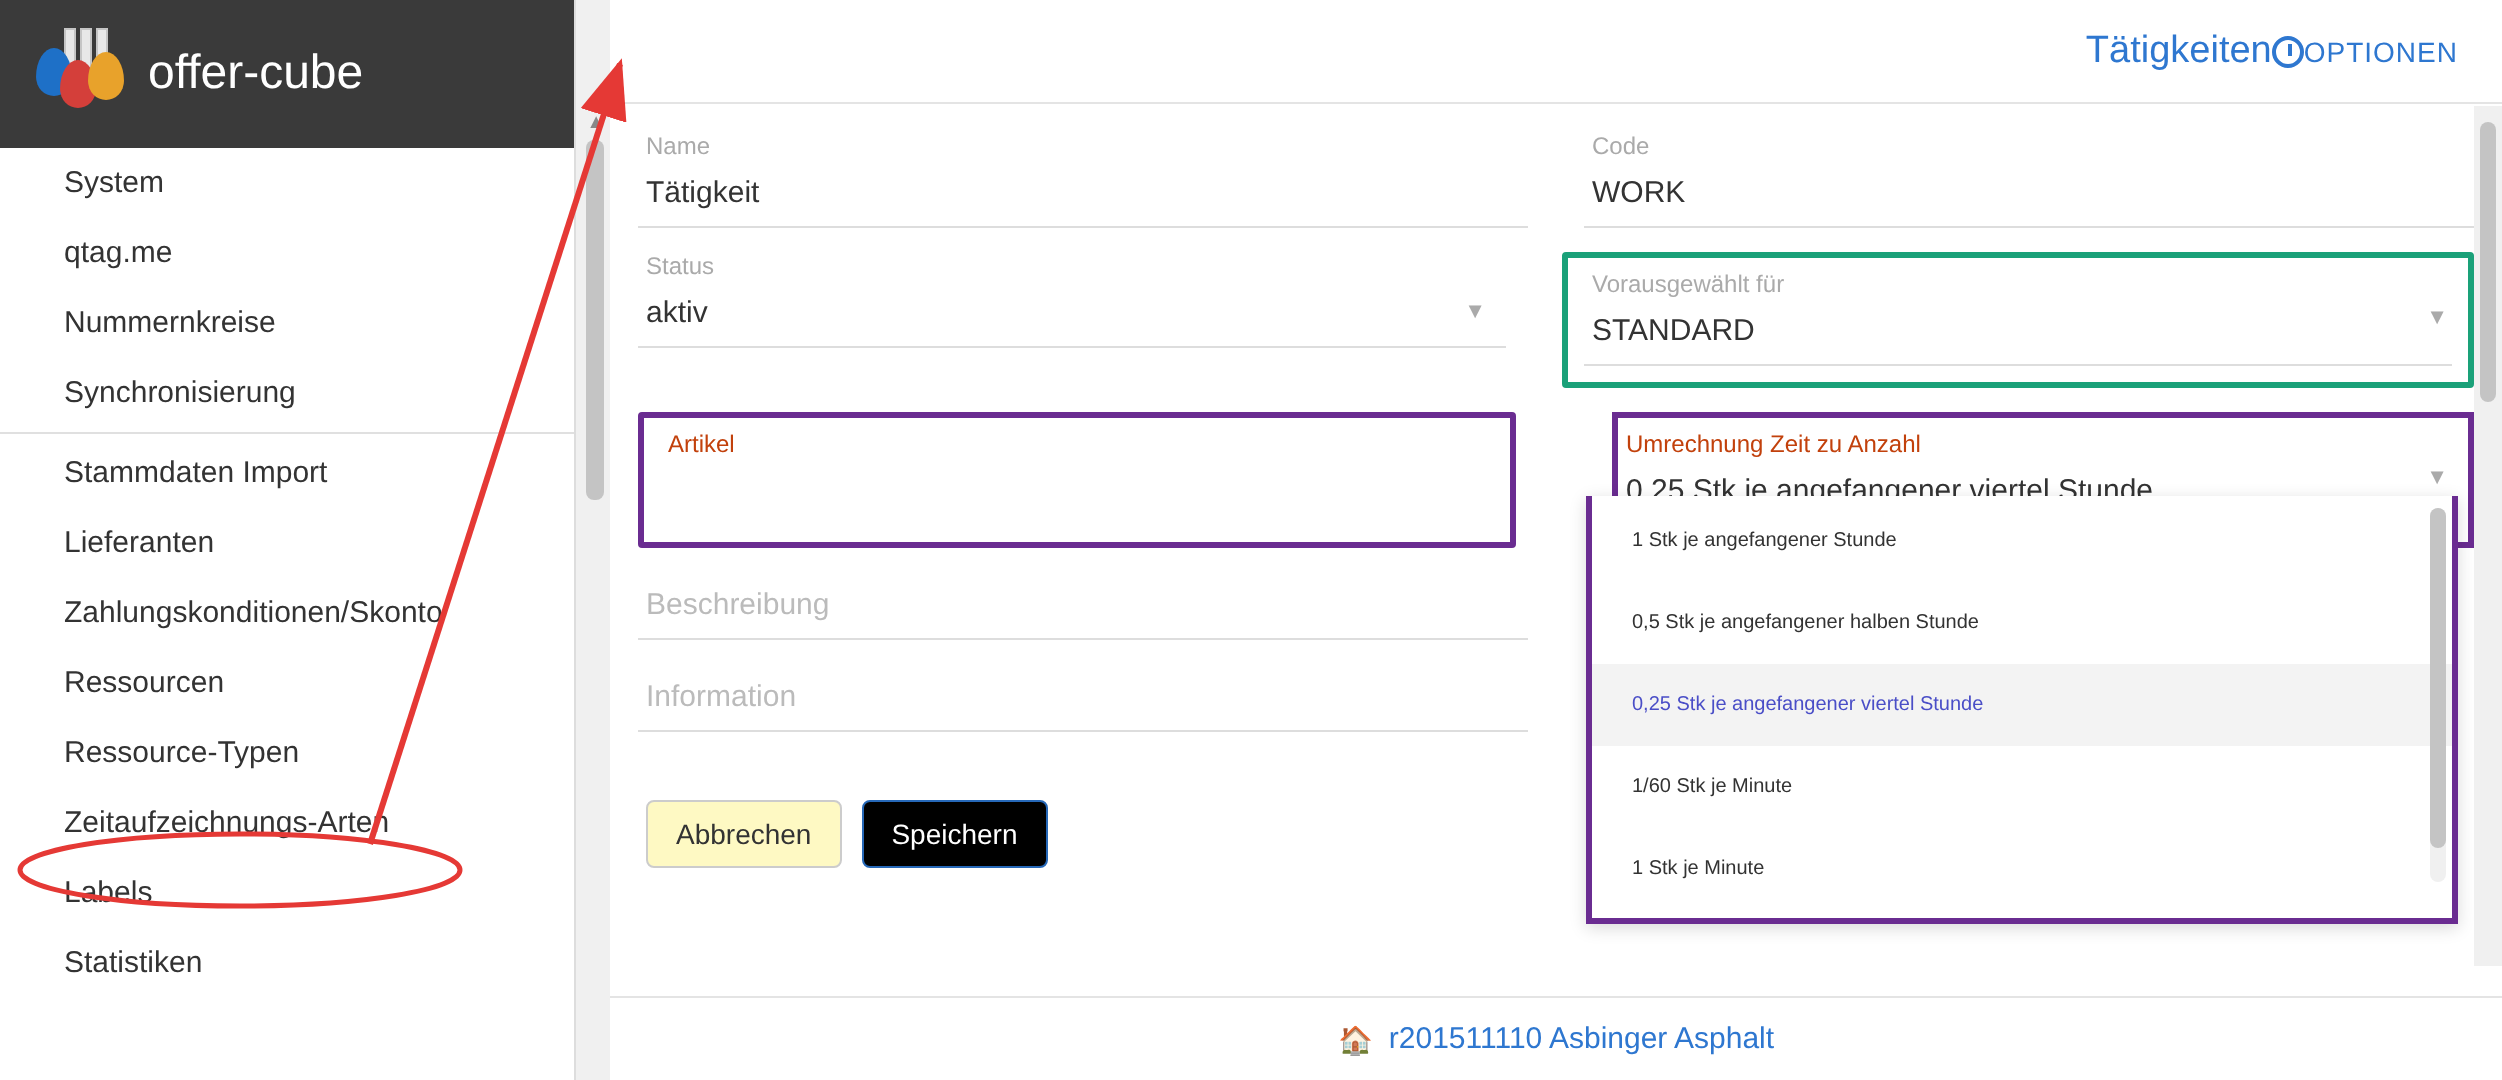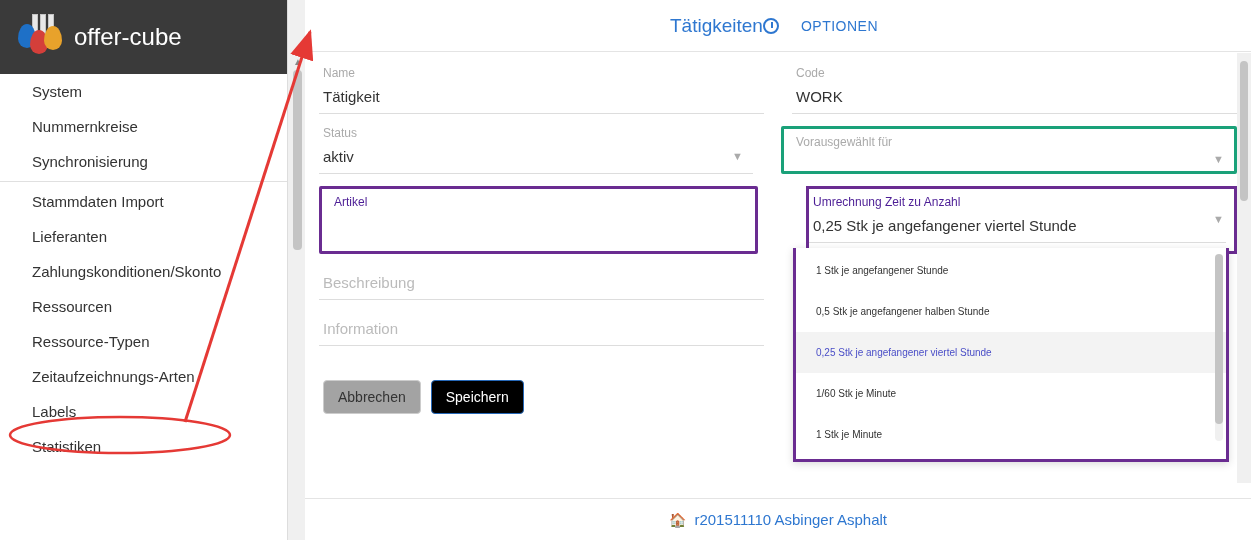--- a/index.html
+++ b/index.html
@@ -66,41 +66,41 @@
   .main {
     flex: 1;
     display: flex;
     flex-direction: column;
     position: relative;
   }
   .main-header {
     height: 52px;
     display: flex;
     align-items: center;
-    justify-content: center;
+    justify-content: flex-end;
     padding: 0 22px 0 14px;
     border-bottom: 1px solid #e4e4e4;
   }
   .main-title {
     color: #2e77d0;
     font-size: 19px;
   }
-  .main-header-right { display:flex; align-items:center; gap:22px; color:#2e77d0; }
+  .main-header-right { display:flex; align-items:center; color:#2e77d0; }
   .clock-icon { display:inline-block; width:16px; height:16px; border:2px solid #2e77d0; border-radius:50%; position:relative;}
   .clock-icon::after { content:''; position:absolute; left:6px; top:2px; width:2px; height:6px; background:#2e77d0; }
   .options-label { font-size:14px; letter-spacing:0.5px; cursor:pointer; }
   .form-area {
     position: relative;
     padding: 14px 14px 0 14px;
     flex: 1;
   }
   .row { display:flex; gap:28px; margin-bottom:12px; }
   .field { flex:1; position:relative; }
   .field-label { font-size:12px; color:#aaa; margin-bottom:4px; display:block; padding-left:4px;}
-  .field-label.active { color:#4c1d95; }
+  .field-label.active { color:#c2410c; }
   .field-input {
     width:100%; border:none; border-bottom:1px solid #ddd;
     font-size:15px; padding:4px 4px 8px 4px; outline:none; color:#333;
     background:transparent;
   }
   .field-input::placeholder { color:#bbb; }
   .select-caret { position:absolute; right:10px; top:24px; color:#aaa; font-size:11px; pointer-events:none;}
   .box-border-purple { border:3px solid #6a2c91; padding:6px 8px 8px 8px; border-radius:2px; }
   .box-border-teal { border:3px solid #1aa179; padding:6px 8px 8px 8px; border-radius:2px; }
   .dropdown-panel {
@@ -126,21 +126,21 @@
     padding: 15px 20px;
     font-size:10px;
     cursor:pointer;
   }
   .dropdown-item.selected { background:#f3f3f3; color:#4a4ec7; }
   .dropdown-field-wrapper { border:3px solid #6a2c91; padding:6px 8px 8px 0; position:relative;margin-left:20px; }
   .button-row { margin-top:34px; display:flex; gap:10px; padding-left:4px;}
   .btn {
     padding:8px 14px; font-size:14px; border-radius:4px; cursor:pointer;
   }
-  .btn-default { background:#a3a3a3; border:1px solid #ccc; color:#333; }
+  .btn-default { background:#fef9c3; border:1px solid #ccc; color:#333; }
   .btn-primary { background:#000000; border:1px solid #2668b8; color:#fff; }
   .footer-bar {
     border-top:1px solid #e4e4e4;
     height:42px;
     display:flex; align-items:center; justify-content:center;
     color:#2e77d0; font-size:15px;
     gap:8px;
   }
   .home-icon { font-size:14px; color:#2e77d0; }
   .right-scroll {
@@ -168,20 +168,21 @@
             <div class="cube-bar"></div>
           </div>
         <div class="egg egg1"></div>
           <div class="egg egg2"></div>
           <div class="egg egg3"></div>
       </div>
       <span>offer-cube</span>
     </div>
     <div class="sidebar-list">
       <div class="sidebar-item"><span>System</span></div>
+      <div class="sidebar-item"><span>qtag.me</span></div>
       <div class="sidebar-item"><span>Nummernkreise</span></div>
       <div class="sidebar-item"><span>Synchronisierung</span></div>
       <div class="sidebar-divider"></div>
       <div class="sidebar-item"><span>Stammdaten Import</span></div>
       <div class="sidebar-item"><span>Lieferanten</span></div>
       <div class="sidebar-item"><span>Zahlungskonditionen/Skonto</span></div>
       <div class="sidebar-item"><span>Ressourcen</span></div>
       <div class="sidebar-item"><span>Ressource-Typen</span></div>
       <div class="sidebar-item"><span>Zeitaufzeichnungs-Arten</span></div>
       <div class="sidebar-item"><span>Labels</span></div>
@@ -214,20 +215,21 @@
       </div>
 
       <div class="row">
         <div class="field">
           <span class="field-label">Status</span>
           <input class="field-input" value="aktiv" style="">
           <span class="select-caret">▼</span>
         </div>
         <div class="field box-border-teal">
           <span class="field-label">Vorausgewählt für</span>
+          <input class="field-input" value="STANDARD" style="">
           <span class="select-caret">▼</span>
         </div>
       </div>
 
       <div class="row">
         <div class="field box-border-purple">
           <span class="field-label active">Artikel</span>
         </div>
         <div class="field dropdown-field-wrapper">
           <span class="field-label active">Umrechnung Zeit zu Anzahl</span>

